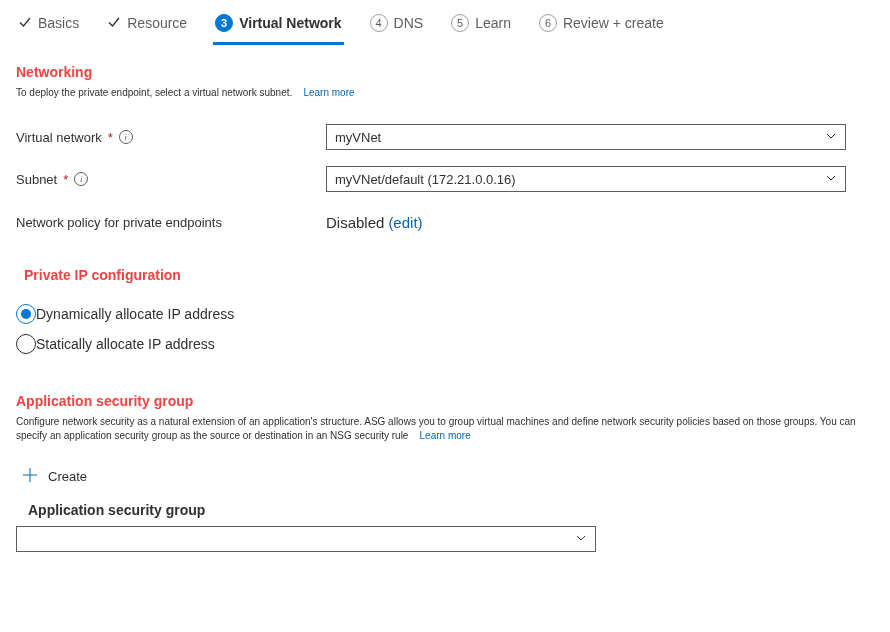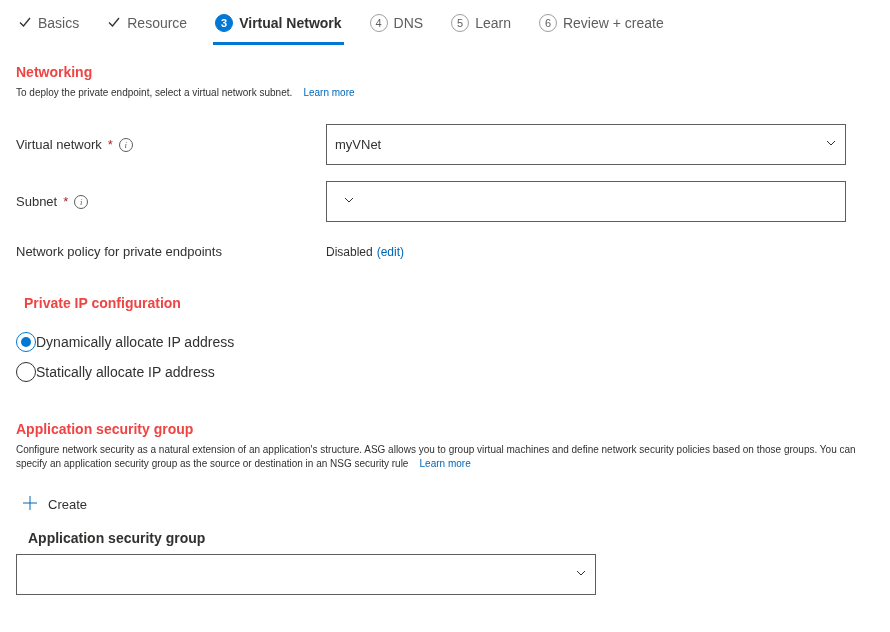--- a/index.html
+++ b/index.html
@@ -104,30 +104,30 @@
     }
     .form-control {
       flex: 1;
       max-width: 520px;
     }
     .select-box {
       display: flex;
       align-items: center;
       justify-content: space-between;
       border: 1px solid #605e5c;
-      height: 41px;
+      height: 26px;
       padding: 0 8px;
       background: #fff;
       cursor: pointer;
       font-size: 13px;
     }
     .select-box.narrow { width: 560px; }
     .chevron-down { flex-shrink: 0; margin-left: 8px;}
     .plain-value {
-      font-size: 12px;
+      font-size: 15px;
       color: #323130;
       display: flex;
       gap: 4px;
       align-items: baseline;
     }
     .radio-group { padding: 4px 16px; }
     .radio-item {
       display: flex;
       align-items: center;
       padding: 5px 0;
@@ -240,20 +240,21 @@
 </div>
 
 <div class="form-row">
   <div class="form-label">
     <span>Subnet</span>
     <span class="req">*</span>
     <span class="info-icon">i</span>
   </div>
   <div class="form-control">
     <div class="select-box">
+      <span>myVNet/default (172.21.0.0.16)</span>
       <span class="chevron-down">
         <svg width="12" height="12" viewBox="0 0 12 12">
             <path d="M2 4 L6 8 L10 4" stroke="#323130" stroke-width="1" fill="none"></path>
           </svg>
       </span>
     </div>
   </div>
 </div>
 
 <div class="form-row" style="padding-top:14px;">

